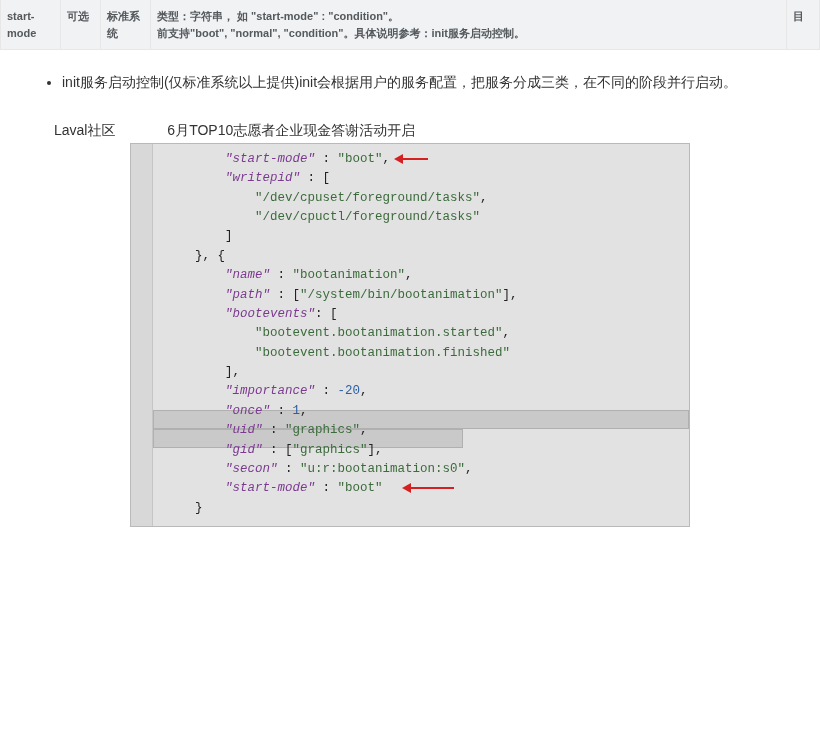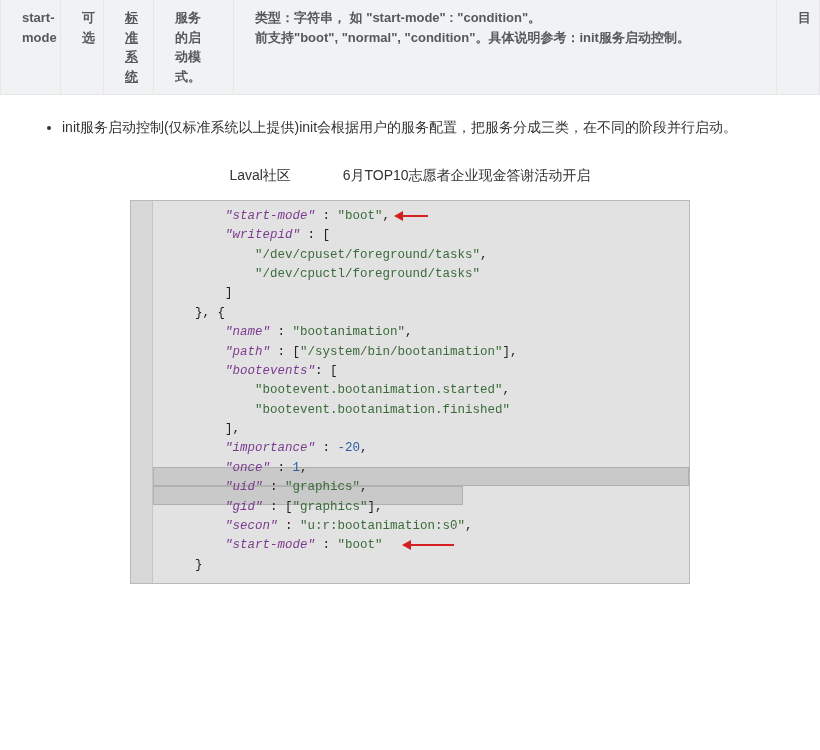--- a/index.html
+++ b/index.html
@@ -12,52 +12,51 @@
     width: 820px;
     padding: 0;
   }
   .table-row {
     display: flex;
     border-left: 1px solid #e7e7e7;
     border-right: 1px solid #e7e7e7;
     border-bottom: 1px solid #e7e7e7;
   }
   .table-cell {
-    padding: 8px 21px;
+    padding: 8px 6px;
     border-right: 1px solid #e7e7e7;
     background: #f0f2f4;
     color: #55595c;
     font-weight: 600;
-    font-size: 13px;
+    font-size: 11px;
     line-height: 1.5;
   }
   .table-cell:last-child { border-right: none; }
   .c1 { width: 60px; }
   .c2 { width: 40px; font-family: Liberation Serif, serif; }
-  .c3 { width: 50px; text-decoration: underline; }
+  .c3 { width: 50px; }
   .c4 { width: 80px; }
   .c5 { flex: 1; }
   .c6 { width: 32px; }
   .content {
     padding: 20px 30px 20px 30px;
     color: #333;
   }
   .top-list { padding-left: 32px; margin-bottom: 24px; }
   .top-list > li { list-style-type: disc; margin-bottom: 10px; line-height: 1.8; }
   .sub-list { padding-left: 26px; margin-top: 10px; }
   .sub-list > li { list-style-type: disc; margin-bottom: 10px; color: #333; }
   .para {
     margin: 10px 0 18px 0;
     line-height: 1.9;
     color: #333;
   }
   .promo {
-    text-align: center;
     color: #333;
-    margin-bottom: 12px;
+    margin-bottom: 0;
   }
   .promo span { display: inline-block; margin: 0 24px; }
   .code-image-wrap {
     text-align: center;
     margin: 0 auto 34px auto;
   }
   .code-image {
     display: inline-block;
     border: 1px solid #b9b9b9;
     background: #e2e2e2;
@@ -126,21 +125,20 @@
   .arrow-red.lg { width: 52px; }
   .code-rel { position: relative; z-index: 1; }
 </style>
 </head>
 <body>
 
 <div class="table-row">
   <div class="table-cell c1">start-mode</div>
   <div class="table-cell c2">可选</div>
   <div class="table-cell c3">标准系统</div>
-  <div class="table-cell c4">服务的启动模式。</div>
   <div class="table-cell c5">
     <div>类型：字符串，  如 "start-mode" : "condition"。</div>
     <div>前支持"boot", "normal", "condition"。具体说明参考：init服务启动控制。</div>
   </div>
   <div class="table-cell c6">目</div>
 </div>
 
 <div class="content">
 
   <ul class="top-list">

